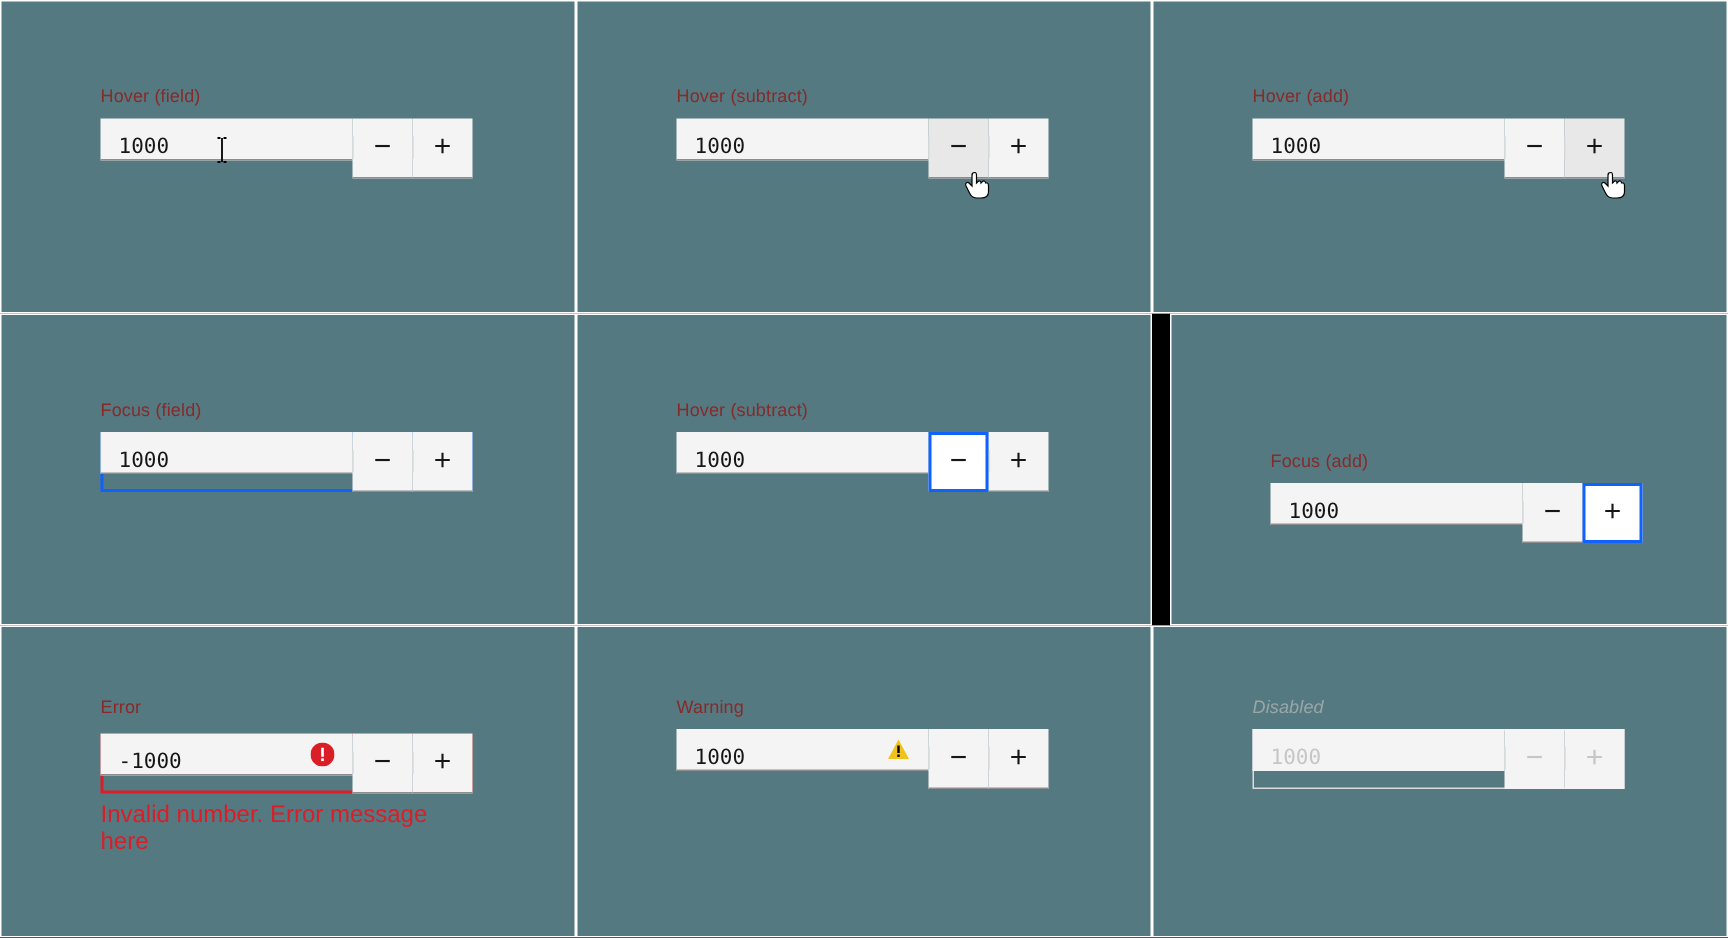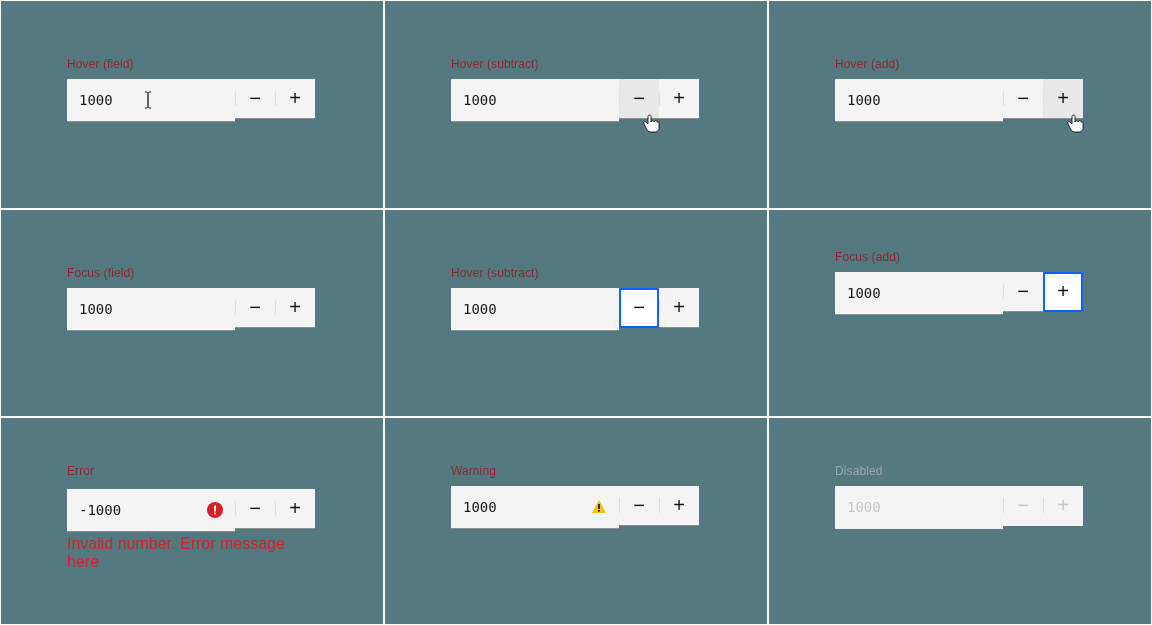--- a/index.html
+++ b/index.html
@@ -20,46 +20,46 @@
     height: 625px;
     background: #000;
   }
   .cell {
     background: #547980;
     border: 1px solid #fff;
     position: relative;
     padding: 56px 66px 0 66px;
   }
   
-  .cell.c23 { padding-top: 40px; }
+  .cell.c23 { padding-top: 90px; margin-left: 12px; }
   .cell.c31, .cell.c32, .cell.c33 { padding-top: 46px; }
 
   .label {
     font-size: 12px;
     color: #872a2a; 
     margin-bottom: 8px;
     letter-spacing: 0.1px;
   }
 
   .stepper {
     display: flex;
     width: 248px;
     height: 40px;
     position: relative;
   }
 
   .field {
     flex: 0 0 168px;
-    height: 43px;
+    height: 28px;
     background: #f4f4f4;
     border: none;
     border-bottom: 1px solid #8d8d8d;
     padding: 0 12px;
     display: flex;
-    align-items: center;
+    align-items: flex-end;
     font-family: "Menlo", "Consolas", monospace;
     font-size: 14px;
     color: #161616;
     position: relative;
   }
   .field .value { flex: 0 0 auto; }
   .field .status-icon {
     position: absolute;
     right: 12px;
     top: 50%;
@@ -117,21 +117,21 @@
   }
 
   .stepper.disabled .field,
   .stepper.disabled .btn {
     background: #f4f4f4;
     color: #c6c6c6;
     cursor: not-allowed;
     border-bottom: 1px solid transparent;
   }
   .stepper.disabled { outline: 1px solid #dcdcdc; outline-offset: -1px; }
-  .cell .label.disabled { color: #9aa6a8; }
+  .cell .label.disabled { color: #9aa6a8; font-style: italic; }
 
   .helper {
     font-size: 16px;
     margin-top: 6px;
   }
   .helper.error { color: #da1e28; }
   .helper.warning { color: #161616; }
 
   
   .cursor-text {

